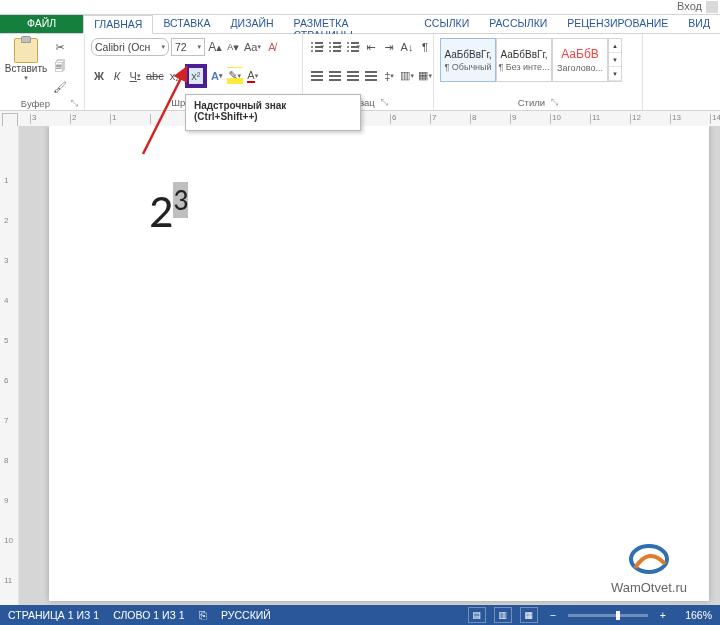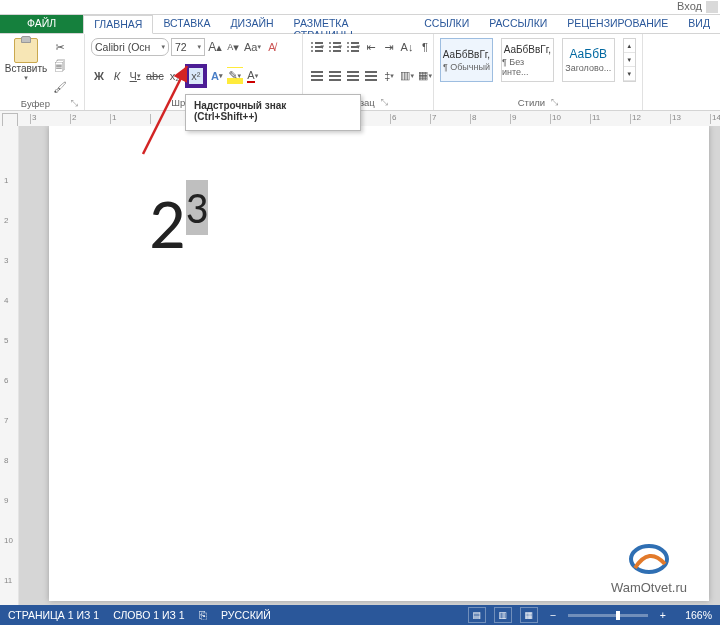--- a/index.html
+++ b/index.html
@@ -129,21 +129,21 @@
   .style-tile {
     width:54px; height:42px;
     border:1px solid #d4d4d4;
     display:flex; flex-direction:column; align-items:center; justify-content:center;
     font-size:9px; color:#666;
     cursor:pointer;
     overflow:hidden;
   }
   .style-tile .sample{font-size:10px;color:#333;margin-bottom:2px;}
   .style-tile:nth-child(1){border-color:#9dbde0; background:#eef5fd;}
-  .style-tile:nth-child(3) .sample{color:#0369a1;font-size:12px;}
+  .style-tile:nth-child(3) .sample{color:#ef4444;font-size:12px;}
   .style-scroll{
     width:12px;
     display:flex;flex-direction:column;
     border:1px solid #d4d4d4;
   }
   .style-scroll div{flex:1;display:flex;align-items:center;justify-content:center;font-size:7px;cursor:pointer;border-bottom:1px solid #e4e4e4;}
   .editing{
     width:84px;
     display:flex;flex-direction:column;align-items:center;justify-content:center;
     cursor:pointer;
@@ -196,21 +196,21 @@
     position:absolute;
     left:30px; top:0;
     width:660px; height:475px;
     background:#fff;
     box-shadow:0 0 6px rgba(0,0,0,0.25);
     padding:60px 100px;
     box-sizing:border-box;
   }
   .doc-text{
     font-family:"Calibri","Segoe UI",sans-serif;
-    font-size:72px;
+    font-size:48px;
     line-height:1;
     color:#222;
   }
   .doc-text .sel{
     background:#bfbfbf;
   }
   .doc-text sup{font-size:0.62em;vertical-align:super;}
 
   
   .tooltip{
@@ -400,21 +400,21 @@
       <div class="btn">▥<span class="dd">▾</span></div>
       <div class="btn">▦<span class="dd">▾</span></div>
     </div>
     <div class="group-label">
       <span>Абзац</span>
       <span class="launcher">⤡</span>
     </div>
   </div>
 
   <div class="group" style="width:196px">
-    <div style="display:flex;gap:8px;">
+    <div style="display:flex;gap:0;">
       <div class="style-tile">
         <div class="sample">АаБбВвГг,</div>
         <div>¶ Обычный</div>
       </div>
       <div class="style-tile">
         <div class="sample">АаБбВвГг,</div>
         <div>¶ Без инте...</div>
       </div>
       <div class="style-tile">
         <div class="sample">АаБбВ</div>

